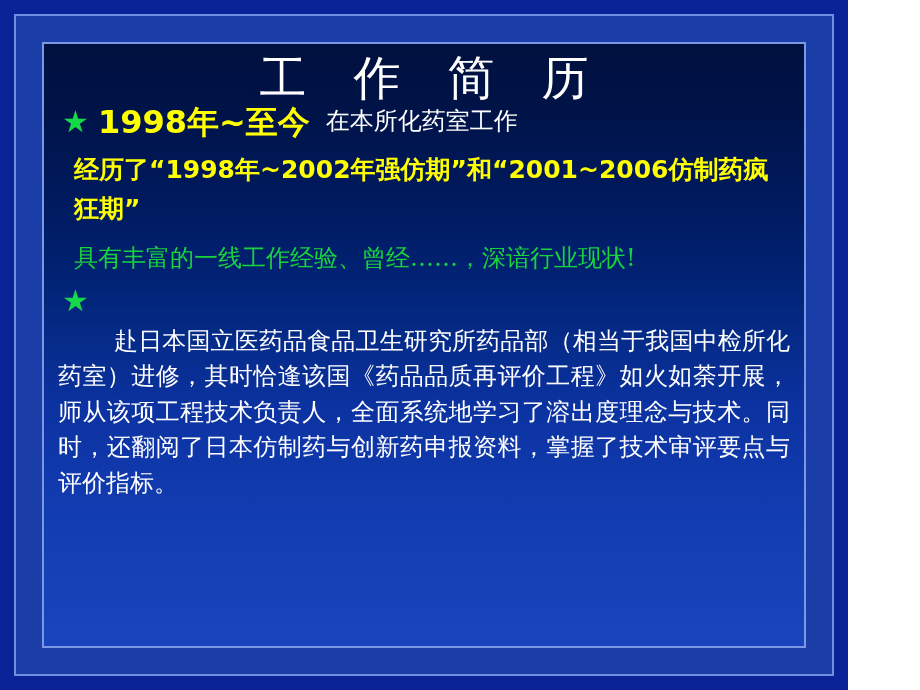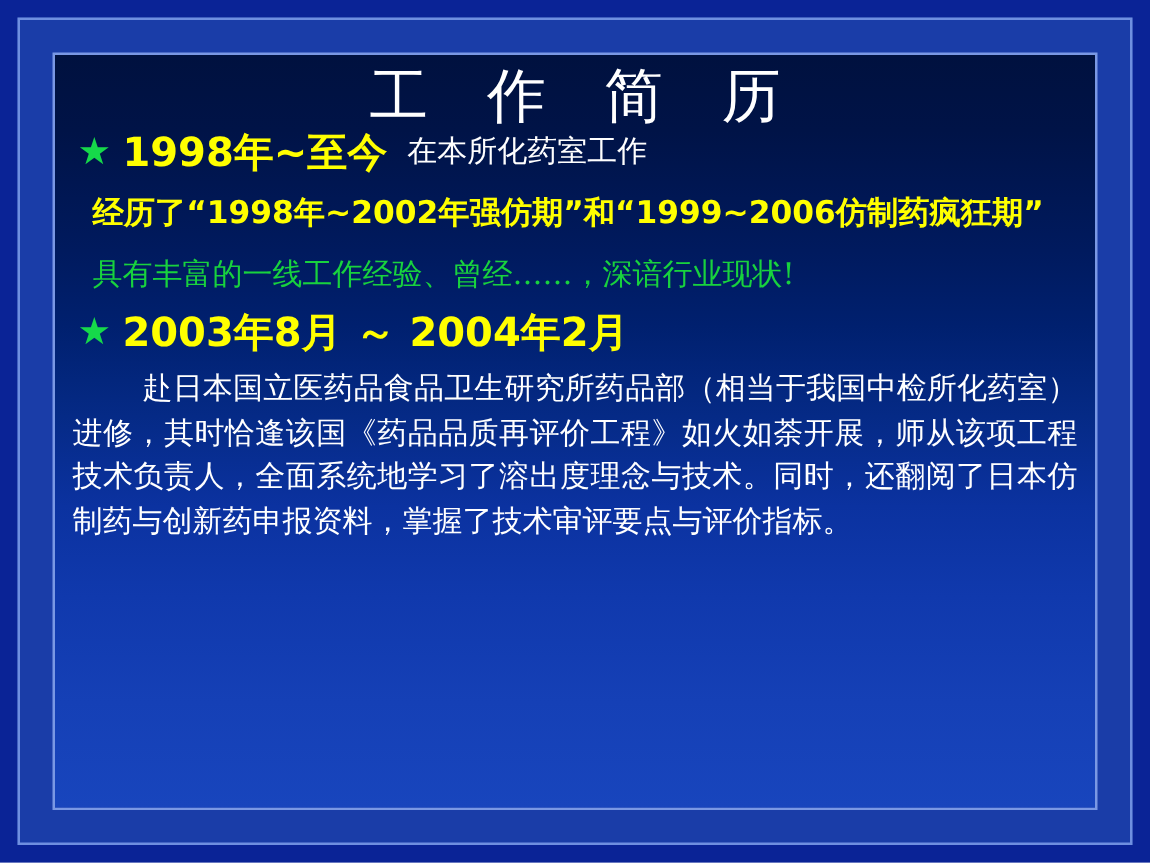--- a/index.html
+++ b/index.html
@@ -10,21 +10,21 @@
   body {
     width: 920px;
     height: 690px;
     overflow: hidden;
     font-family: "DejaVu Sans", sans-serif;
   }
 
   
   .slide {
     position: relative;
-    width: 920px;
+    width: 848px;
     height: 690px;
     box-sizing: border-box;
     background: #0a2396;      
     overflow: hidden;
   }
 
   
   .frame-band-1 {
     position: absolute;
     left: 14px;  top: 14px;
@@ -171,25 +171,24 @@
   <div class="content-plate">
 
     <h1 class="slide-title">工 作 简 历</h1>
 
     <div class="bullet-row first">
       <span class="star-icon">★</span>
       <span class="bullet-date">1998年~至今</span>
       <span class="bullet-tail">在本所化药室工作</span>
     </div>
 
-    <p class="note-yellow">经历了“1998年~2002年强仿期”和“1999~2006仿制药疯狂期”</p>
+    <p class="note-yellow">经历了“1998年~2002年强仿期”和“2001~2006仿制药疯狂期”</p>
 
     <p class="note-green">具有丰富的一线工作经验、曾经……，深谙行业现状!</p>
 
     <div class="bullet-row second">
       <span class="star-icon">★</span>
-      <span class="bullet-date">2003年8月 ～  2004年2月</span>
     </div>
 
     <p class="body-para">赴日本国立医药品食品卫生研究所药品部（相当于我国中检所化药室）进修，其时恰逢该国《药品品质再评价工程》如火如荼开展，师从该项工程技术负责人，全面系统地学习了溶出度理念与技术。同时，还翻阅了日本仿制药与创新药申报资料，掌握了技术审评要点与评价指标。</p>
 
   </div>
 </div>
 
 </body></html>

